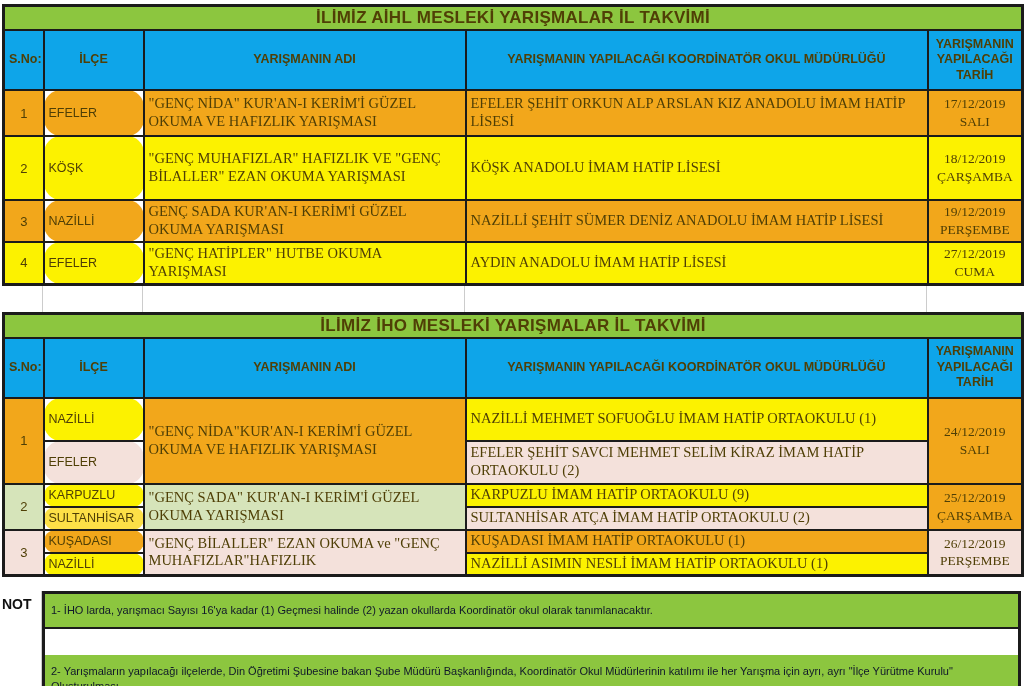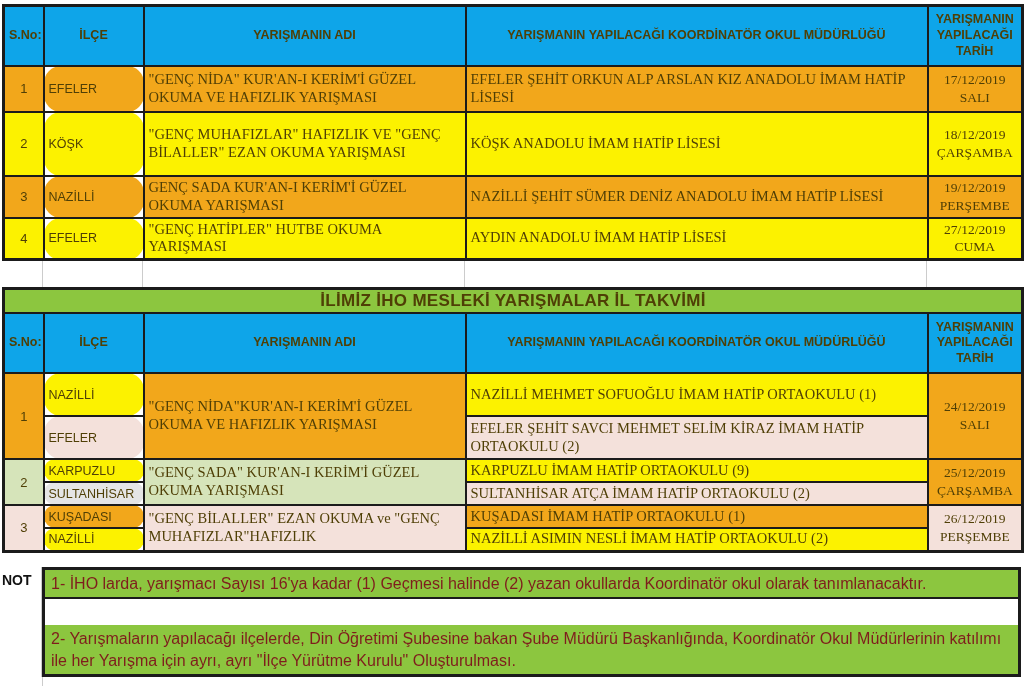--- a/index.html
+++ b/index.html
@@ -35,61 +35,64 @@
   .c-date{
     font-family:"Liberation Serif",serif;font-size:13.5px;line-height:1.3;
     text-align:center;vertical-align:middle;
   }
   .c-date span{display:block;}
   
   .bg-o{background:#f2a71b;}
   .bg-y{background:#fcf200;}
   .bg-c{background:#f4e1db;}
   .bg-g{background:#d6e4ba;}
-  .bg-w{background:#e5e5e5;}
+  .bg-w{background:#fde047;}
   
   .h-title{height:24px;}
   .h-head{height:60px;}
   .t1-r1{height:46px;} .t1-r2{height:64px;} .t1-r3{height:42px;} .t1-r4{height:42px;}
   .t2-ra{height:43px;} .t2-rb{height:23px;}
   .sub-top{border-top-width:1px;}
   .grp-top{border-top-width:3px;}
   
   .gap-row{position:relative;width:1019px;height:26px;background:#ffffff;}
   .gap-row .vline{position:absolute;top:0;bottom:0;width:1px;background:#cccccc;}
   
   .notes{display:flex;width:1019px;margin-top:14px;align-items:stretch;}
   .not-label{
     width:40px;flex:0 0 40px;color:#111;font-weight:bold;font-size:14px;
     padding-top:5px;text-align:left;border-right:1px solid #cccccc;
   }
   .note-items{flex:1 1 auto;border:3px solid #1b1b1b;}
   .note-item{
-    background:#8cc63f;color:#7f1d1d;font-size:16px;line-height:1.35;
-    padding:3px 6px;border-bottom:2px solid #1b1b1b;
+    background:#8cc63f;color:#0f172a;font-size:11px;line-height:1.35;
+    padding:9px 6px;border-bottom:2px solid #1b1b1b;
   }
   .note-item:last-child{border-bottom:none;}
   .note-item.n2{min-height:46px;margin-top:26px;}
   .bottom-strip{position:relative;width:1019px;height:9px;background:#fff;}
   .bottom-strip .vline{position:absolute;left:40px;top:0;bottom:0;width:1px;background:#cccccc;}
 </style>
 </head>
 <body>
 
 <div class="page">
 
   <table class="cal">
     <colgroup>
       <col style="width:40px">
         <col style="width:100px">
         <col style="width:322px">
       <col style="width:462px">
         <col style="width:95px">
     </colgroup>
     <tbody>
+        <tr class="h-title">
+      <td colspan="5" class="title-cell">İLİMİZ AİHL  MESLEKİ YARIŞMALAR İL TAKVİMİ</td>
+    </tr>
     <tr class="h-head">
       <td class="head-cell">S.No:</td>
       <td class="head-cell">İLÇE</td>
       <td class="head-cell">YARIŞMANIN ADI</td>
       <td class="head-cell">YARIŞMANIN YAPILACAĞI KOORDİNATÖR OKUL MÜDÜRLÜĞÜ</td>
       <td class="head-cell">YARIŞMANIN YAPILACAĞI TARİH</td>
     </tr>
 
     <tr class="t1-r1">
       <td class="c-no bg-o">1</td>
@@ -196,21 +199,21 @@
       <td class="c-ilce bg-o grp-top">KUŞADASI</td>
       <td class="c-ad bg-c grp-top" rowspan="2">"GENÇ BİLALLER" EZAN OKUMA ve "GENÇ MUHAFIZLAR"HAFIZLIK</td>
       <td class="c-okul bg-o grp-top">KUŞADASI İMAM HATİP ORTAOKULU (1)</td>
       <td class="c-date bg-c grp-top" rowspan="2">
         <span>26/12/2019</span>
         <span>PERŞEMBE</span>
       </td>
     </tr>
     <tr class="t2-rb">
       <td class="c-ilce bg-y sub-top">NAZİLLİ</td>
-      <td class="c-okul bg-y sub-top">NAZİLLİ ASIMIN NESLİ İMAM HATİP ORTAOKULU (2)</td>
+      <td class="c-okul bg-y sub-top">NAZİLLİ ASIMIN NESLİ İMAM HATİP ORTAOKULU (1)</td>
     </tr>
   </tbody>
     </table>
 
   <div class="notes">
     <div class="not-label">NOT</div>
     <div class="note-items">
       <div class="note-item n1">1- İHO larda, yarışmacı Sayısı 16'ya kadar (1) Geçmesi halinde (2) yazan okullarda Koordinatör okul olarak tanımlanacaktır.</div>
       <div class="note-item n2">2- Yarışmaların yapılacağı ilçelerde, Din Öğretimi Şubesine bakan Şube Müdürü Başkanlığında, Koordinatör Okul Müdürlerinin katılımı ile her Yarışma için ayrı, ayrı "İlçe Yürütme Kurulu" Oluşturulması.</div>
     </div>

